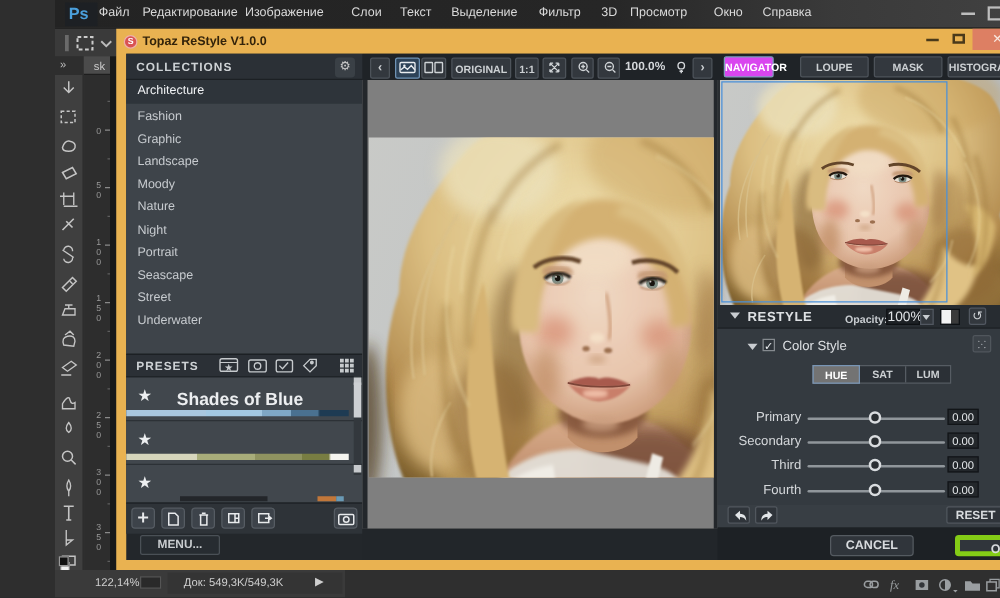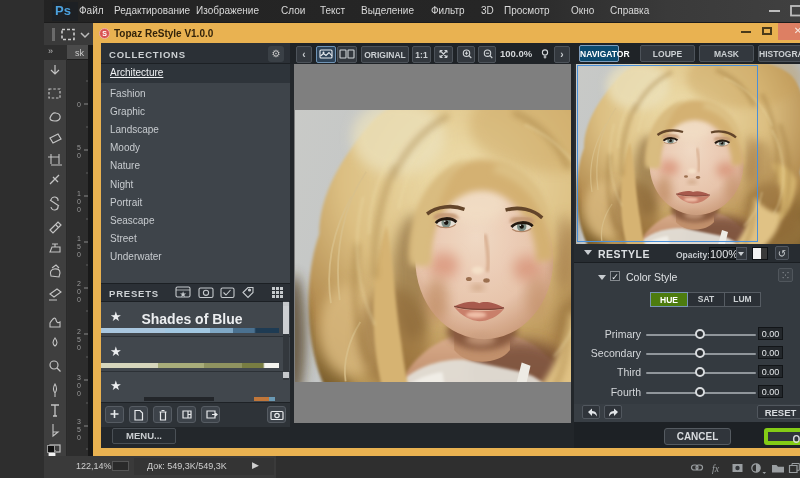--- a/index.html
+++ b/index.html
@@ -164,21 +164,21 @@
   <div class="abs" style="left:734px;top:25px;width:40px;text-align:center;color:#f8e8e0;font-size:10px;">✕</div>
 
   <div class="abs" style="left:57px;top:43px;width:711px;height:405px;background:#23272b;" id="dbody"></div>
 
   <div class="abs" style="left:57px;top:43px;width:189px;height:21px;background:#2b3036;border-bottom:1px solid #1c2024;"></div>
   <div class="abs" style="left:65px;top:49px;font-size:9.5px;font-weight:bold;letter-spacing:0.8px;color:#ced2d5;">COLLECTIONS</div>
   <div class="abs" style="left:224px;top:46px;width:16px;height:16px;background:#3a4046;border-radius:3px;color:#c8c8c8;font-size:10px;text-align:center;line-height:16px;">⚙</div>
 
   <div class="abs" style="left:57px;top:64px;width:189px;height:219px;background:#3e444a;" id="colllist">
     <div style="position:absolute;left:0;top:0;width:189px;height:19px;background:#2e343a;"></div>
-    <div class="cl" style="top:3px;color:#f0f2f4;text-decoration:underline;">Architecture</div>
+    <div class="cl" style="top:3px;color:#f0f2f4;">Architecture</div>
     <div class="cl" style="top:24px;">Fashion</div>
     <div class="cl" style="top:42px;">Graphic</div>
     <div class="cl" style="top:60px;">Landscape</div>
     <div class="cl" style="top:78px;">Moody</div>
     <div class="cl" style="top:96px;">Nature</div>
     <div class="cl" style="top:115px;">Night</div>
     <div class="cl" style="top:133px;">Portrait</div>
     <div class="cl" style="top:151px;">Seascape</div>
     <div class="cl" style="top:169px;">Street</div>
     <div class="cl" style="top:187px;">Underwater</div>
@@ -286,21 +286,21 @@
           <path d="M255 13 v2.5 M253.6 14 h2.8" stroke="#d4d7da"></path>
       </g>
     </svg>
   </div>
   <div class="abs" style="left:246px;top:64px;width:284px;height:359px;background:#7f7f7f;"></div>
   <div class="abs" style="left:246px;top:423px;width:284px;height:25px;background:#22262a;"></div>
   <div class="abs" style="left:246px;top:64px;width:4px;height:359px;background:#23272b;"></div>
   <div class="abs" style="left:527px;top:64px;width:3px;height:359px;background:#23272b;"></div>
 
   <div class="abs" style="left:530px;top:43px;width:238px;height:21px;background:#1f2327;" id="tabrow">
-    <div class="tbtn" style="left:5px;top:2px;width:40px;font-size:8.5px;line-height:16px;background:#0c4a6e;border-color:#7e9dbd;color:#ffffff;">NAVIGATOR</div>
+    <div class="tbtn" style="left:5px;top:2px;width:40px;font-size:8.5px;line-height:16px;background:#d946ef;border-color:#7e9dbd;color:#ffffff;">NAVIGATOR</div>
     <div class="tbtn" style="left:66px;top:2px;width:55px;font-size:8.5px;line-height:16px;">LOUPE</div>
     <div class="tbtn" style="left:125px;top:2px;width:55px;font-size:8.5px;line-height:16px;">MASK</div>
     <div class="tbtn" style="left:184px;top:2px;width:52px;font-size:8.5px;line-height:16px;">HISTOGRAM</div>
   </div>
 
   <div class="abs" style="left:530px;top:64px;width:238px;height:180px;background:#2a2e32;"></div>
 
   <svg width="0" height="0" style="position:absolute;">
     <defs>
       <filter id="b1" x="-30%" y="-30%" width="160%" height="160%">
@@ -458,21 +458,21 @@
   </div>
 
   <div class="abs" style="left:530px;top:263px;width:238px;height:141px;background:#343a40;" id="restylebody">
 
     <div style="position:absolute;left:24px;top:12px;width:0;height:0;border-left:4px solid transparent;border-right:4px solid transparent;border-top:5px solid #c8ccd0;"></div>
     <div style="position:absolute;left:36px;top:8px;width:10px;height:10px;border:1px solid #858a8f;background:#2e343a;color:#e8ebee;font-size:9px;line-height:10px;text-align:center;">✓</div>
     <div style="position:absolute;left:52px;top:8px;font-size:10.5px;color:#dde0e3;">Color Style</div>
     <div style="position:absolute;left:204px;top:5px;width:15px;height:14px;background:#3c4248;border:1px solid #50565c;border-radius:2px;color:#b8bcc0;font-size:8px;text-align:center;line-height:13px;">⁙</div>
 
     <div style="position:absolute;left:76px;top:29px;width:111px;height:15px;border:1px solid #565c63;background:#2b3036;"></div>
-    <div style="position:absolute;left:76px;top:29px;width:38px;height:15px;background:#4d7c0f;border:1px solid #7895b5;color:#ffffff;font-size:8.5px;font-weight:bold;text-align:center;line-height:14px;">HUE</div>
+    <div style="position:absolute;left:76px;top:29px;width:38px;height:15px;background:#737373;border:1px solid #7895b5;color:#ffffff;font-size:8.5px;font-weight:bold;text-align:center;line-height:14px;">HUE</div>
     <div style="position:absolute;left:114px;top:30px;width:36px;height:13px;color:#ccd0d3;font-size:8.5px;font-weight:bold;text-align:center;line-height:13px;">SAT</div>
     <div style="position:absolute;left:150px;top:30px;width:36px;height:13px;color:#ccd0d3;font-size:8.5px;font-weight:bold;text-align:center;line-height:13px;border-left:1px solid #565c63;">LUM</div>
 
     <div class="srow" style="top:64px;">
         <span class="slbl">Primary</span>
         <span class="strk"></span>
         <span class="sthumb"></span>
         <span class="sval">0.00</span>
       </div>
     <div class="srow" style="top:83px;">

